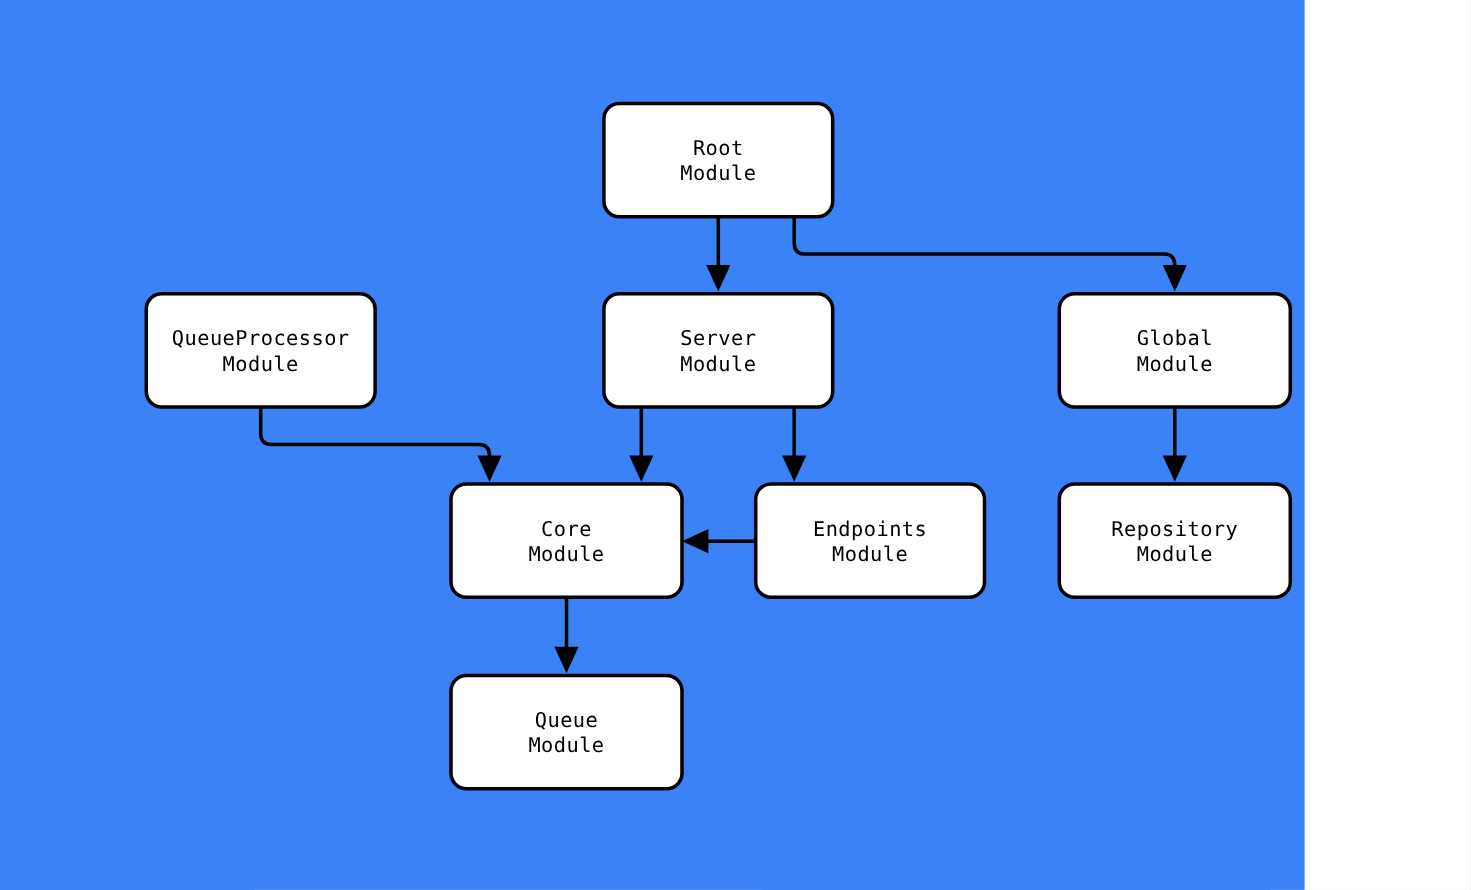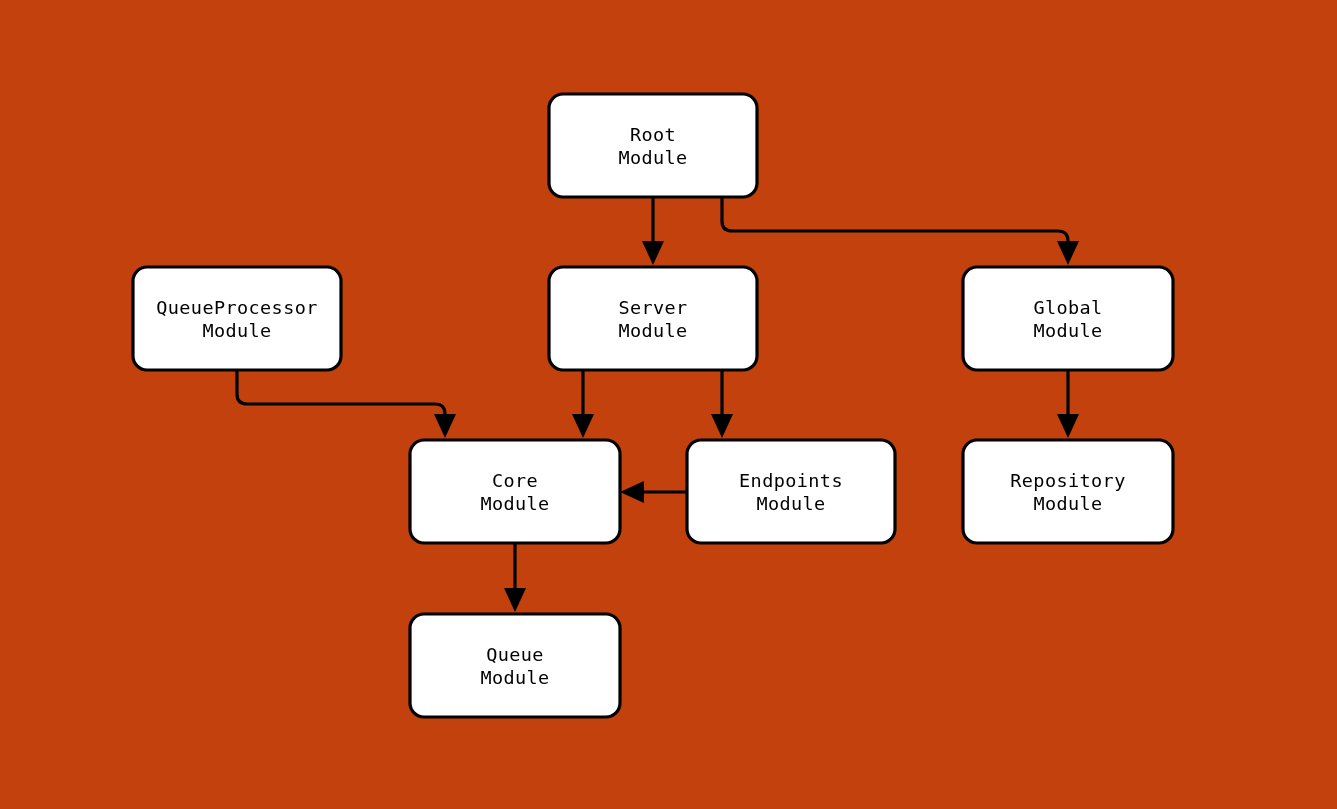--- a/index.html
+++ b/index.html
@@ -3,23 +3,23 @@
 <meta charset="utf-8">
 <title>Module Dependency Diagram</title>
 <style>
   html, body {
     margin: 0;
     padding: 0;
     background: #ffffff;
   }
   #diagram-root {
     position: relative;
-    width: 1337px;
+    width: 1186px;
     height: 809px;
-    background: #c2410c;
+    background: #3b82f6;
     overflow: hidden;
     font-family: "DejaVu Sans Mono", "Liberation Mono", monospace;
   }
   #diagram-svg {
     position: absolute;
     left: 0;
     top: 0;
     width: 1337px;
     height: 809px;
   }

